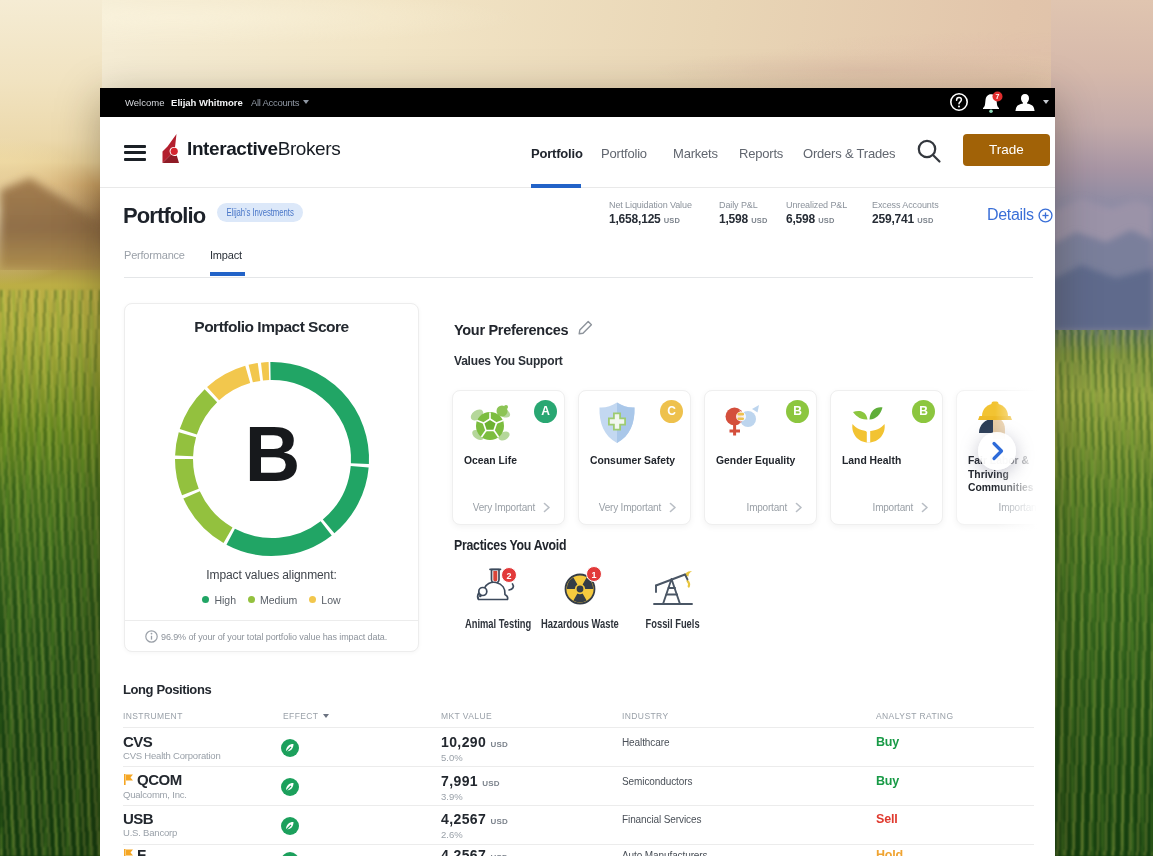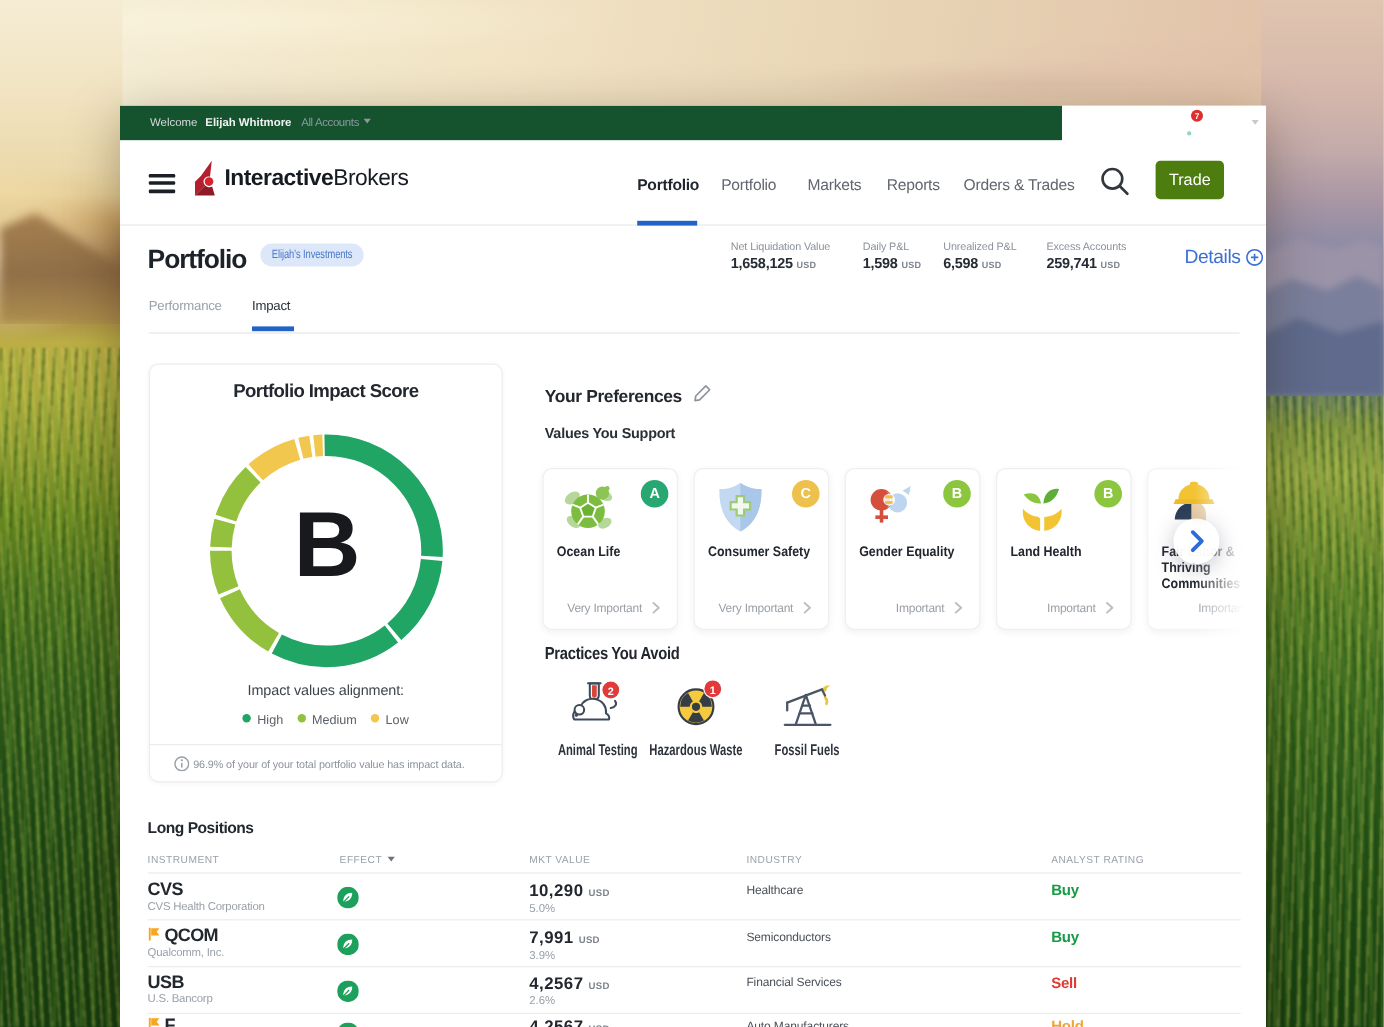--- a/index.html
+++ b/index.html
@@ -16,40 +16,40 @@
 #bgRtex{position:absolute;left:1051px;top:320px;width:102px;height:536px;filter:blur(1px);opacity:.85;background:
  repeating-linear-gradient(92deg,rgba(220,210,100,.4) 0 2px,rgba(0,0,0,0) 2px 8px),
  repeating-linear-gradient(86deg,rgba(25,70,18,.55) 0 2px,rgba(0,0,0,0) 2px 7px),
  repeating-linear-gradient(90deg,rgba(130,180,60,.35) 0 3px,rgba(0,0,0,0) 3px 10px)}
 #bgTex{position:absolute;left:0;top:0;width:1153px;height:88px;opacity:.5;background:
  radial-gradient(ellipse 300px 30px at 75% 80%,rgba(214,178,160,.8),rgba(0,0,0,0) 70%),
  radial-gradient(ellipse 400px 24px at 92% 55%,rgba(222,188,170,.7),rgba(0,0,0,0) 70%),
  radial-gradient(ellipse 500px 40px at 15% 20%,rgba(255,250,230,.8),rgba(0,0,0,0) 70%)}
 #app{position:absolute;left:100px;top:88px;width:955px;height:768px;background:#fff;overflow:hidden;box-shadow:0 10px 40px rgba(40,30,10,.35)}
 
-.topbar{position:absolute;left:0;top:0;width:785px;height:29px;background:#14532d;color:#eceef2;font-size:9.5px;white-space:nowrap}
+.topbar{position:absolute;left:0;top:0;width:955px;height:29px;background:#000000;color:#eceef2;font-size:9.5px;white-space:nowrap}
 .topbar .welcome{position:absolute;left:25px;top:8.5px;letter-spacing:0;font-weight:bold;color:#f2f3f5}
 .topbar .welcome span{font-weight:normal;color:#d6d9de;margin-right:4px}
 .topbar .accounts{position:absolute;left:151px;top:9px;color:#8f97a3;letter-spacing:-.3px}
 .caret{display:inline-block;width:0;height:0;border-left:3.5px solid transparent;border-right:3.5px solid transparent;border-top:4px solid #8f97a3;vertical-align:2px;margin-left:4px}
 .tico{position:absolute;top:3px}
 
 .navbar{position:absolute;left:0;top:29px;width:955px;height:71px;background:#fff;border-bottom:1px solid #e9e9e9}
 .burger{position:absolute;left:24px;top:28px;width:22px;height:16px}
 .burger div{height:2.6px;background:#1b2026;border-radius:1px;margin-bottom:3.9px}
 .logo{position:absolute;left:62px;top:16px;height:32px;display:flex;align-items:center}
 .logotext{font-size:19px;color:#161b22;letter-spacing:-.4px;margin-left:7px;white-space:nowrap}
 .logotext b{font-weight:bold}
 .mainnav{position:absolute;top:0;height:71px;font-size:13px;color:#61666f;white-space:nowrap}
 .mainnav span{position:absolute;top:29px;letter-spacing:-.2px}
 .nv1{left:431px;color:#20252d;font-weight:bold}
 .nv2{left:501px}.nv3{left:573px}.nv4{left:639px}.nv5{left:703px}
 .activebar{position:absolute;left:431px;top:67px;width:50px;height:4px;background:#2263c8}
 .searchico{position:absolute;left:814px;top:19px}
-.tradebtn{position:absolute;left:863px;top:17px;width:57px;height:32px;background:#4d7c0f;border-radius:4px;color:#fff;font-size:13.5px;text-align:center;line-height:32px}
+.tradebtn{position:absolute;left:863px;top:17px;width:87px;height:32px;background:#a16207;border-radius:4px;color:#fff;font-size:13.5px;text-align:center;line-height:32px}
 </style></head>
 <body>
 <div id="bg"></div>
 <div id="bgTex"></div>
 <div id="bgL"></div>
 <div id="bgLglow"></div>
 <div id="bgLtex"></div>
 <div id="bgR"></div>
 <div id="bgRtex"></div>
 <svg style="position:absolute;left:1051px;top:160px" width="102" height="170" viewBox="0 0 102 170">

